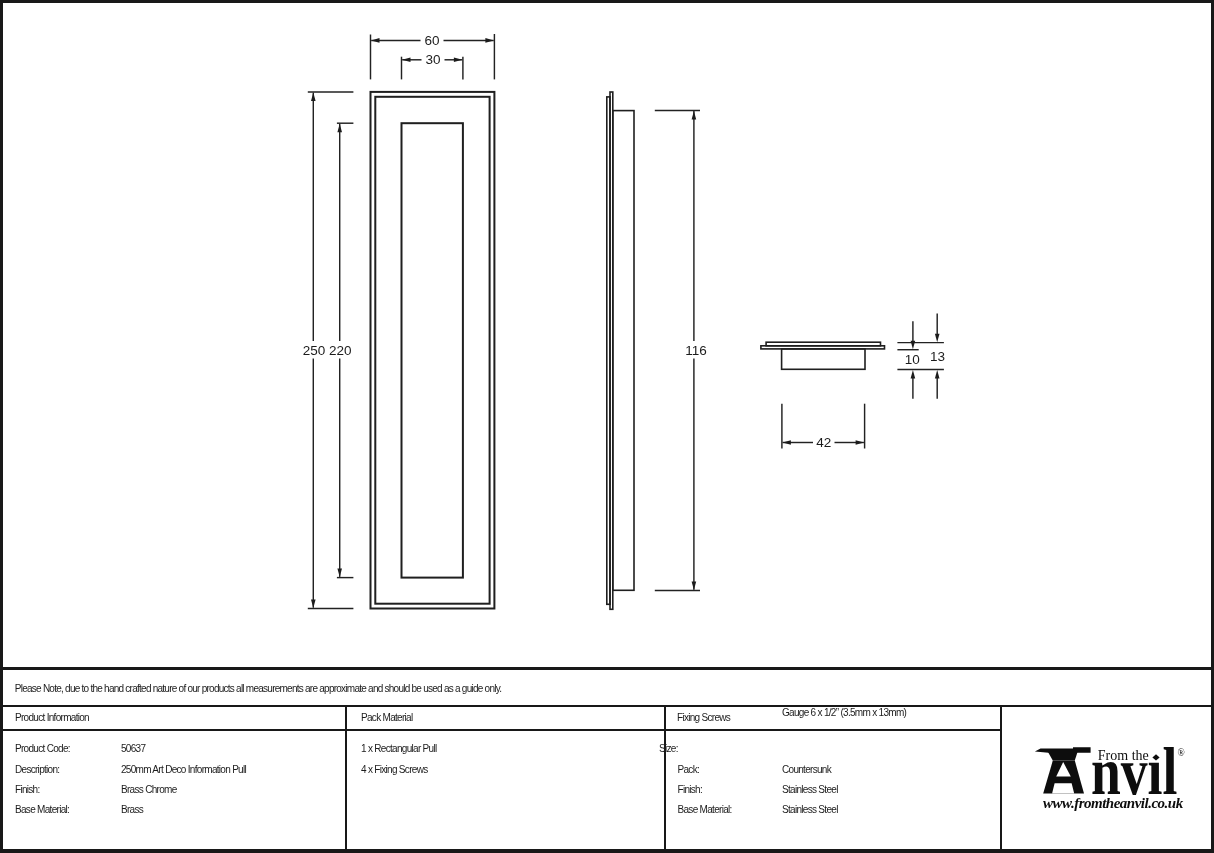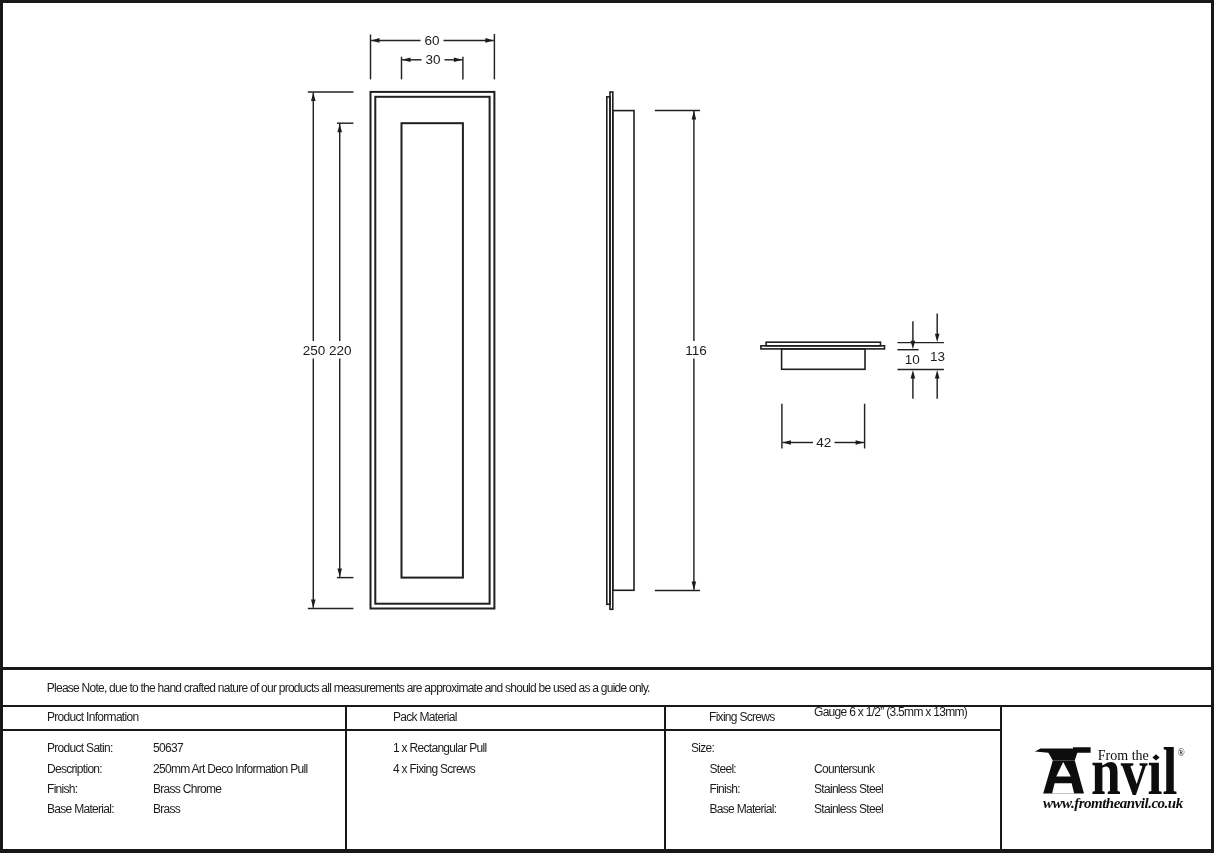--- a/index.html
+++ b/index.html
@@ -1,19 +1,19 @@
 <!DOCTYPE html>
 <html><head>
 <meta charset="utf-8">
 <style>
 html,body{margin:0;padding:0;}
 body{width:1214px;height:853px;position:relative;background:#fff;overflow:hidden;
      font-family:"Liberation Sans",sans-serif;color:#1c1c1c;}
 .ln{position:absolute;background:#181818;}
-.t{position:absolute;white-space:nowrap;font-size:12px;line-height:15px;letter-spacing:-0.7px;margin-left:32px;}
+.t{position:absolute;white-space:nowrap;font-size:10px;line-height:15px;letter-spacing:-0.7px;}
 </style>
 </head>
 <body>
 <svg style="position:absolute;left:0;top:0" width="1214" height="670" viewBox="0 0 1214 670" fill="none" stroke="#1f1f1f" stroke-width="2.0">
 
   <rect x="370.5" y="91.9" width="123.9" height="516.6"></rect>
   <rect x="375.3" y="96.8" width="114.3" height="506.9"></rect>
   <rect x="401.5" y="123.2" width="61.4" height="454.4"></rect>
 
   <g stroke-width="1.6">
@@ -112,35 +112,35 @@
 <div class="ln" style="left:344.5px;top:705px;width:2px;height:143.5px"></div>
 <div class="ln" style="left:664px;top:705px;width:2px;height:143.5px"></div>
 <div class="ln" style="left:999.5px;top:705px;width:2.5px;height:143.5px"></div>
 
 <div class="t" style="left:14.8px;top:680.5px;letter-spacing:-0.75px">Please Note, due to the hand crafted nature of our products all measurements are approximate and should be used as a guide only.</div>
 
 <div class="t" style="left:15px;top:710px">Product Information</div>
 <div class="t" style="left:361px;top:710px">Pack Material</div>
 <div class="t" style="left:677px;top:710px">Fixing Screws</div>
 
-<div class="t" style="left:15px;top:741px">Product Satin:</div>
+<div class="t" style="left:15px;top:741px">Product Code:</div>
 <div class="t" style="left:121px;top:741px">50637</div>
 <div class="t" style="left:15px;top:761.5px">Description:</div>
 <div class="t" style="left:121px;top:761.5px">250mm Art Deco Information Pull</div>
 <div class="t" style="left:15px;top:781.8px">Finish:</div>
 <div class="t" style="left:121px;top:781.8px">Brass Chrome</div>
 <div class="t" style="left:15px;top:802.3px">Base Material:</div>
 <div class="t" style="left:121px;top:802.3px">Brass</div>
 
 <div class="t" style="left:361px;top:741px">1 x Rectangular Pull</div>
 <div class="t" style="left:361px;top:761.5px">4 x Fixing Screws</div>
 
 <div class="t" style="left:659px;top:741px">Size:</div>
 <div class="t" style="left:782px;top:705px">Gauge 6 x 1/2” (3.5mm x 13mm)</div>
-<div class="t" style="left:677.5px;top:761.5px">Steel:</div>
+<div class="t" style="left:677.5px;top:761.5px">Pack:</div>
 <div class="t" style="left:782px;top:761.5px">Countersunk</div>
 <div class="t" style="left:677.5px;top:781.8px">Finish:</div>
 <div class="t" style="left:782px;top:781.8px">Stainless Steel</div>
 <div class="t" style="left:677.5px;top:802.3px">Base Material:</div>
 <div class="t" style="left:782px;top:802.3px">Stainless Steel</div>
 
 <svg style="position:absolute;left:1000px;top:705px" width="214" height="148" viewBox="0 0 214 148">
   <g fill="#0d0d0d">
 
     <path d="M34.9,46.6 L40.5,43.4 L73,43.4 L73,42.2 L90.6,42.2 L90.6,47.7 L48.5,47.7 Z"></path>

